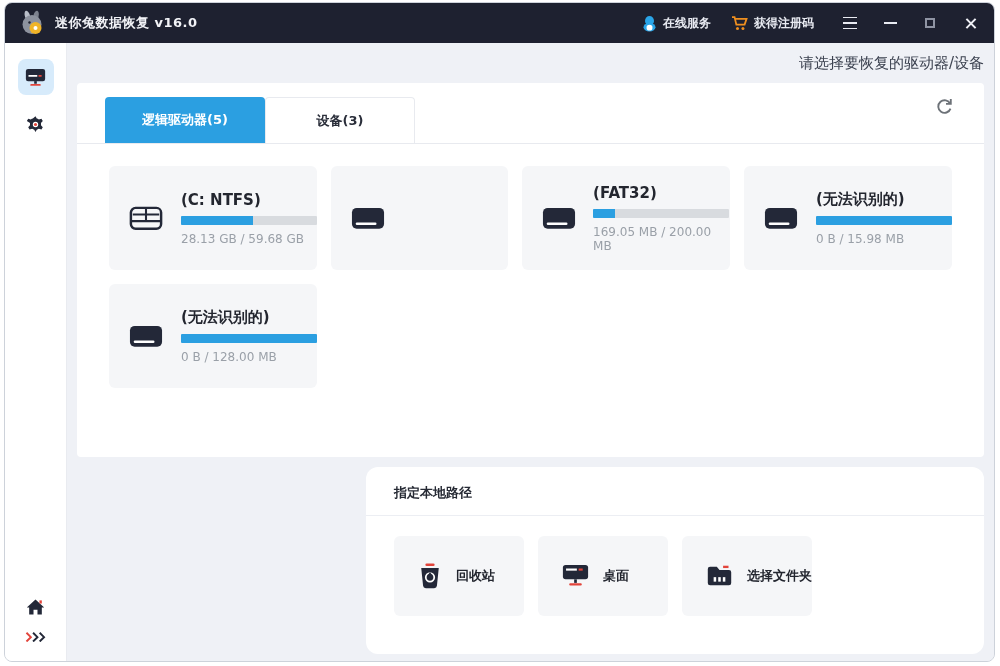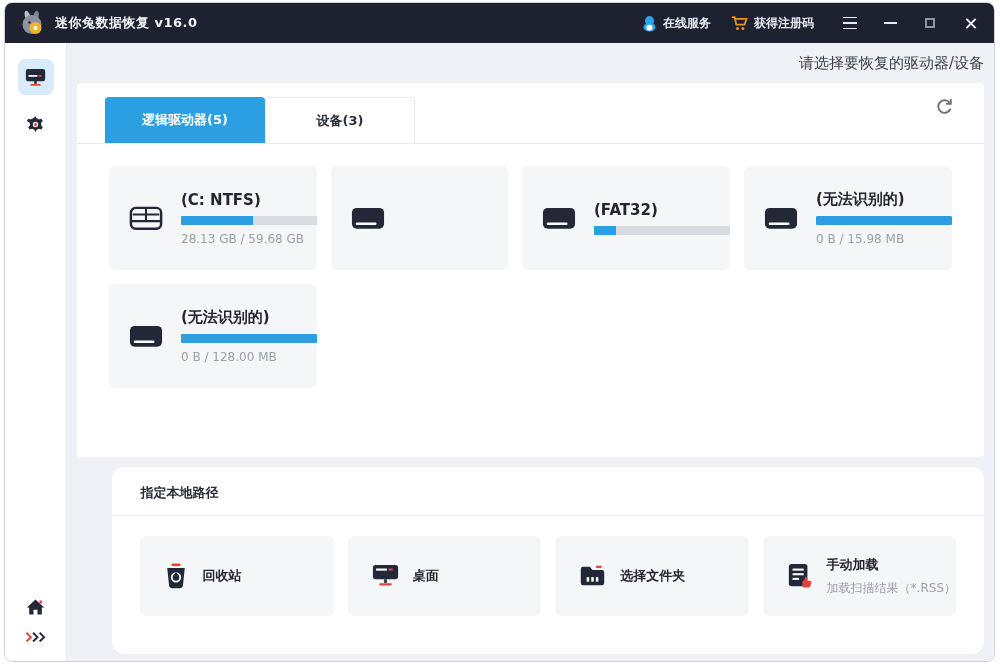--- a/index.html
+++ b/index.html
@@ -216,20 +216,21 @@
               <svg viewBox="0 0 36 26" width="34">
                 <rect x="1" y="2" width="34" height="22" rx="5" fill="#232838"></rect>
                 <rect x="5" y="17.5" width="22" height="2.6" rx="1.3" fill="#fff"></rect>
               </svg>
             </span>
             <div>
               <div class="drive-name">(FAT32)</div>
               <div class="track">
                   <div class="fill" style="width: 16%;"></div>
                 </div>
+              <div class="drive-size">169.05 MB / 200.00 MB</div>
             </div>
           </div>
 
           <div class="drive-card">
             <span class="drive-icon">
               <svg viewBox="0 0 36 26" width="34">
                 <rect x="1" y="2" width="34" height="22" rx="5" fill="#232838"></rect>
                 <rect x="5" y="17.5" width="22" height="2.6" rx="1.3" fill="#fff"></rect>
               </svg>
             </span>
@@ -297,33 +298,18 @@
                 <path d="M2 4.5 a2.5 2.5 0 0 1 2.5-2.5 h7.5 l3 3.5 h10.5 a2.5 2.5 0 0 1 2.5 2.5 v12 a2.5 2.5 0 0 1-2.5 2.5 h-21 a2.5 2.5 0 0 1-2.5-2.5 Z" fill="#232838"></path>
                 <rect x="19" y="0.8" width="6" height="2.6" fill="#e2443b"></rect>
                 <rect x="8.5" y="13.5" width="2.8" height="5" fill="#fff"></rect>
                 <rect x="13.6" y="13.5" width="2.8" height="5" fill="#fff"></rect>
                 <rect x="18.7" y="13.5" width="2.8" height="5" fill="#fff"></rect>
               </svg>
             </span>
             <span class="path-label">选择文件夹</span>
           </div>
 
-          <div class="path-card">
-            <span class="path-icon">
-              <svg viewBox="0 0 28 28" width="26">
-                <rect x="2" y="1" width="20" height="24" rx="3" fill="#232838"></rect>
-                <rect x="6" y="6" width="12" height="2.2" fill="#fff"></rect>
-                <rect x="6" y="11" width="12" height="2.2" fill="#fff"></rect>
-                <rect x="6" y="16" width="7" height="2.2" fill="#fff"></rect>
-                <path d="M16.5 20.5 c0-1.6 2-1.6 2.4-3.1 l.8-2.6 c1.8.3 2.5 1.3 2.2 2.7 l-.4 1.5 h3.2 c1 0 1.8.9 1.5 1.8 l-1 4.1 c-.2.9-1 1.6-2 1.6 h-4.7 c-1.1 0-2-.9-2-2 Z" fill="#e2443b"></path>
-              </svg>
-            </span>
-            <div>
-              <div class="path-label">手动加载</div>
-              <div class="path-sub">加载扫描结果（*.RSS）</div>
-            </div>
-          </div>
 
         </div>
       </div>
     </div>
   </div>
 </div>
 
 </body></html>

